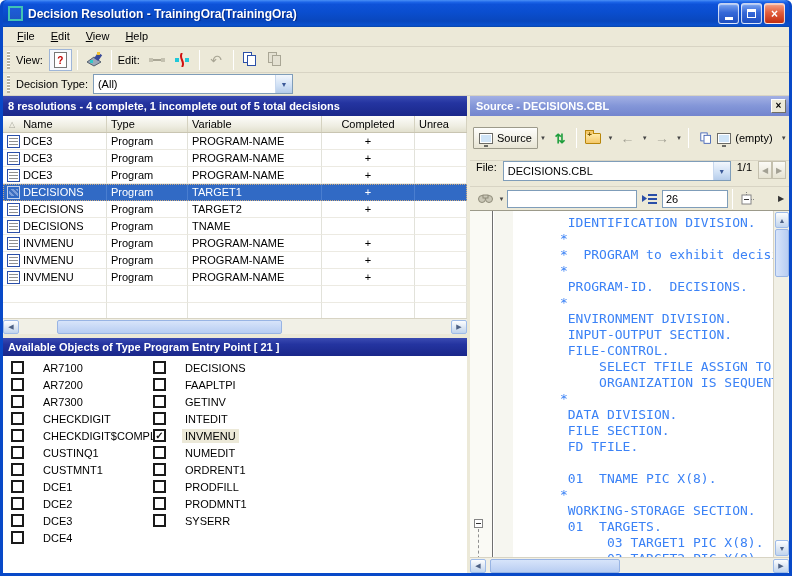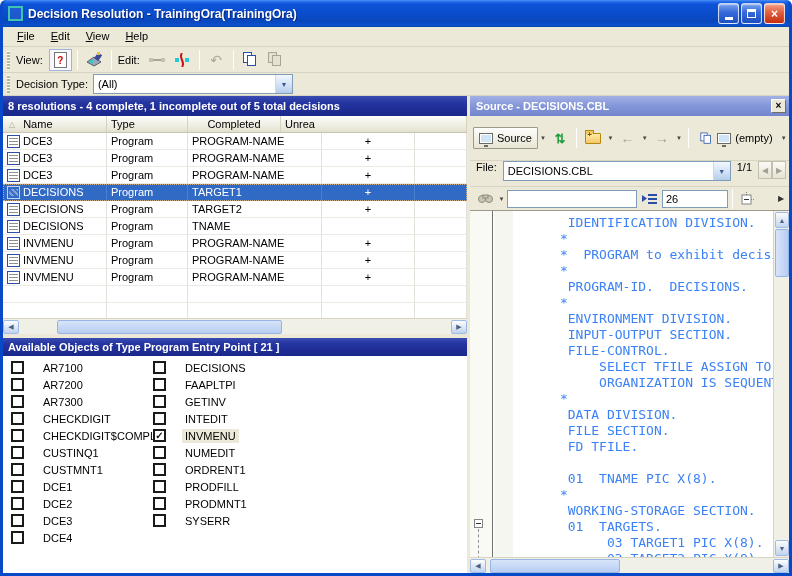--- a/index.html
+++ b/index.html
@@ -216,20 +216,23 @@
       <div class="left-panel">
         <div class="blue-bar">8 resolutions - 4 complete, 1 incomplete out of 5 total decisions</div>
         <div class="thead">
             <div class="th c0">
               <span class="sort-icon">△</span>
               <span>Name</span>
             </div>
             <div class="th c1">
               <span>Type</span>
             </div>
+            <div class="th c2">
+              <span>Variable</span>
+            </div>
             <div class="th c3">
               <span>Completed</span>
             </div>
             <div class="th c4">
               <span>Unrea</span>
             </div>
           </div>
         <div class="tbody">
             <div class="trow">
               <div class="td c0">

